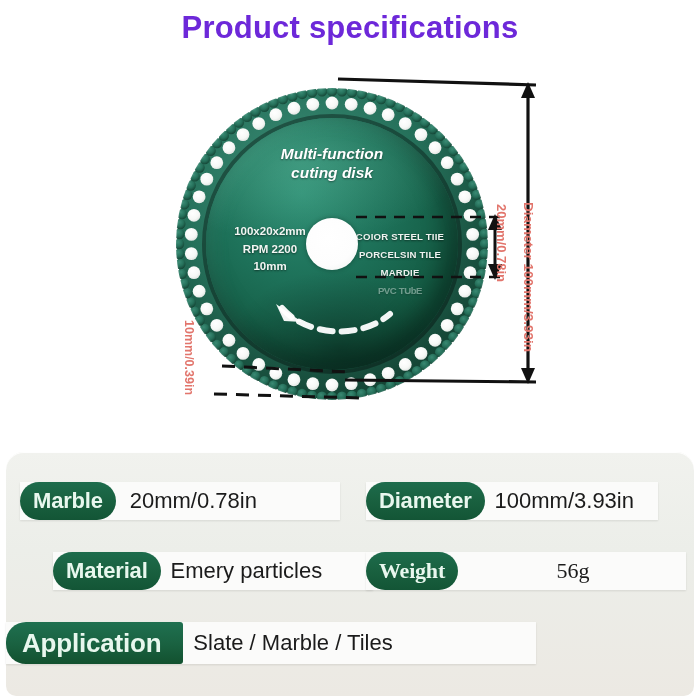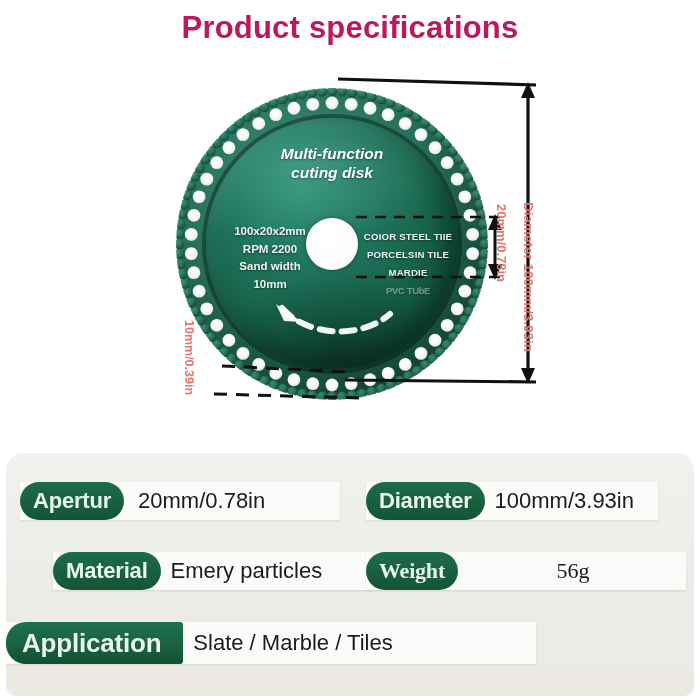--- a/index.html
+++ b/index.html
@@ -18,21 +18,21 @@
 
   
   #page-title {
     position: absolute;
     left: 0;
     top: 10px;
     width: 700px;
     text-align: center;
     font-size: 31px;
     font-weight: 700;
-    color: #be185d;
+    color: #6d28d9;
     letter-spacing: 0.2px;
   }
 
   
   #product-figure {
     position: absolute;
     left: 0;
     top: 62px;
     width: 700px;
     height: 370px;
@@ -105,21 +105,21 @@
     width: 112px;
     text-align: center;
     color: #f2f6f3;
     font-size: 11.5px;
     font-weight: 700;
     line-height: 17.5px;
     text-shadow: 0 1px 2px rgba(0,0,0,0.5);
   }
   .blade-spec-right {
     position: absolute;
-    right: 22px; top: 140px;
+    right: 30px; top: 140px;
     width: 116px;
     text-align: center;
     color: #eef3f0;
     font-size: 9.6px;
     font-weight: 700;
     line-height: 18px;
     letter-spacing: 0.2px;
     text-shadow: 0 1px 2px rgba(0,0,0,0.5);
   }
   .blade-spec-right .faded {
@@ -422,21 +422,20 @@
     </div>
 
     <div class="blade-brand">
       <div>Multi-function</div>
       <div>cuting disk</div>
     </div>
 
     <div class="blade-spec-left">
       <div>100x20x2mm</div>
       <div>RPM 2200</div>
-      <div>Sand width</div>
       <div>10mm</div>
     </div>
 
     <div class="blade-spec-right">
       <div>COIOR STEEL TIIE</div>
       <div>PORCELSIN TILE</div>
       <div>MARDIE</div>
       <div class="faded">PVC TUbE</div>
     </div>
 
@@ -475,21 +474,21 @@
 
   <div class="dim-label" id="dim-diameter-label">Diameter  100mm/3.93in</div>
   <div class="dim-label" id="dim-aperture-label">20mm/0.78in</div>
   <div class="dim-label" id="dim-thickness-label">10mm/0.39in</div>
 </div>
 
 <div id="spec-panel">
 
   <div class="spec-row" id="row-apertur">
     <div class="spec-cell">
-      <span class="spec-key">Apertur</span>
+      <span class="spec-key">Marble</span>
       <span class="spec-val">20mm/0.78in</span>
     </div>
   </div>
 
   <div class="spec-row" id="row-diameter">
     <div class="spec-cell">
       <span class="spec-key">Diameter</span>
       <span class="spec-val">100mm/3.93in</span>
     </div>
   </div>

